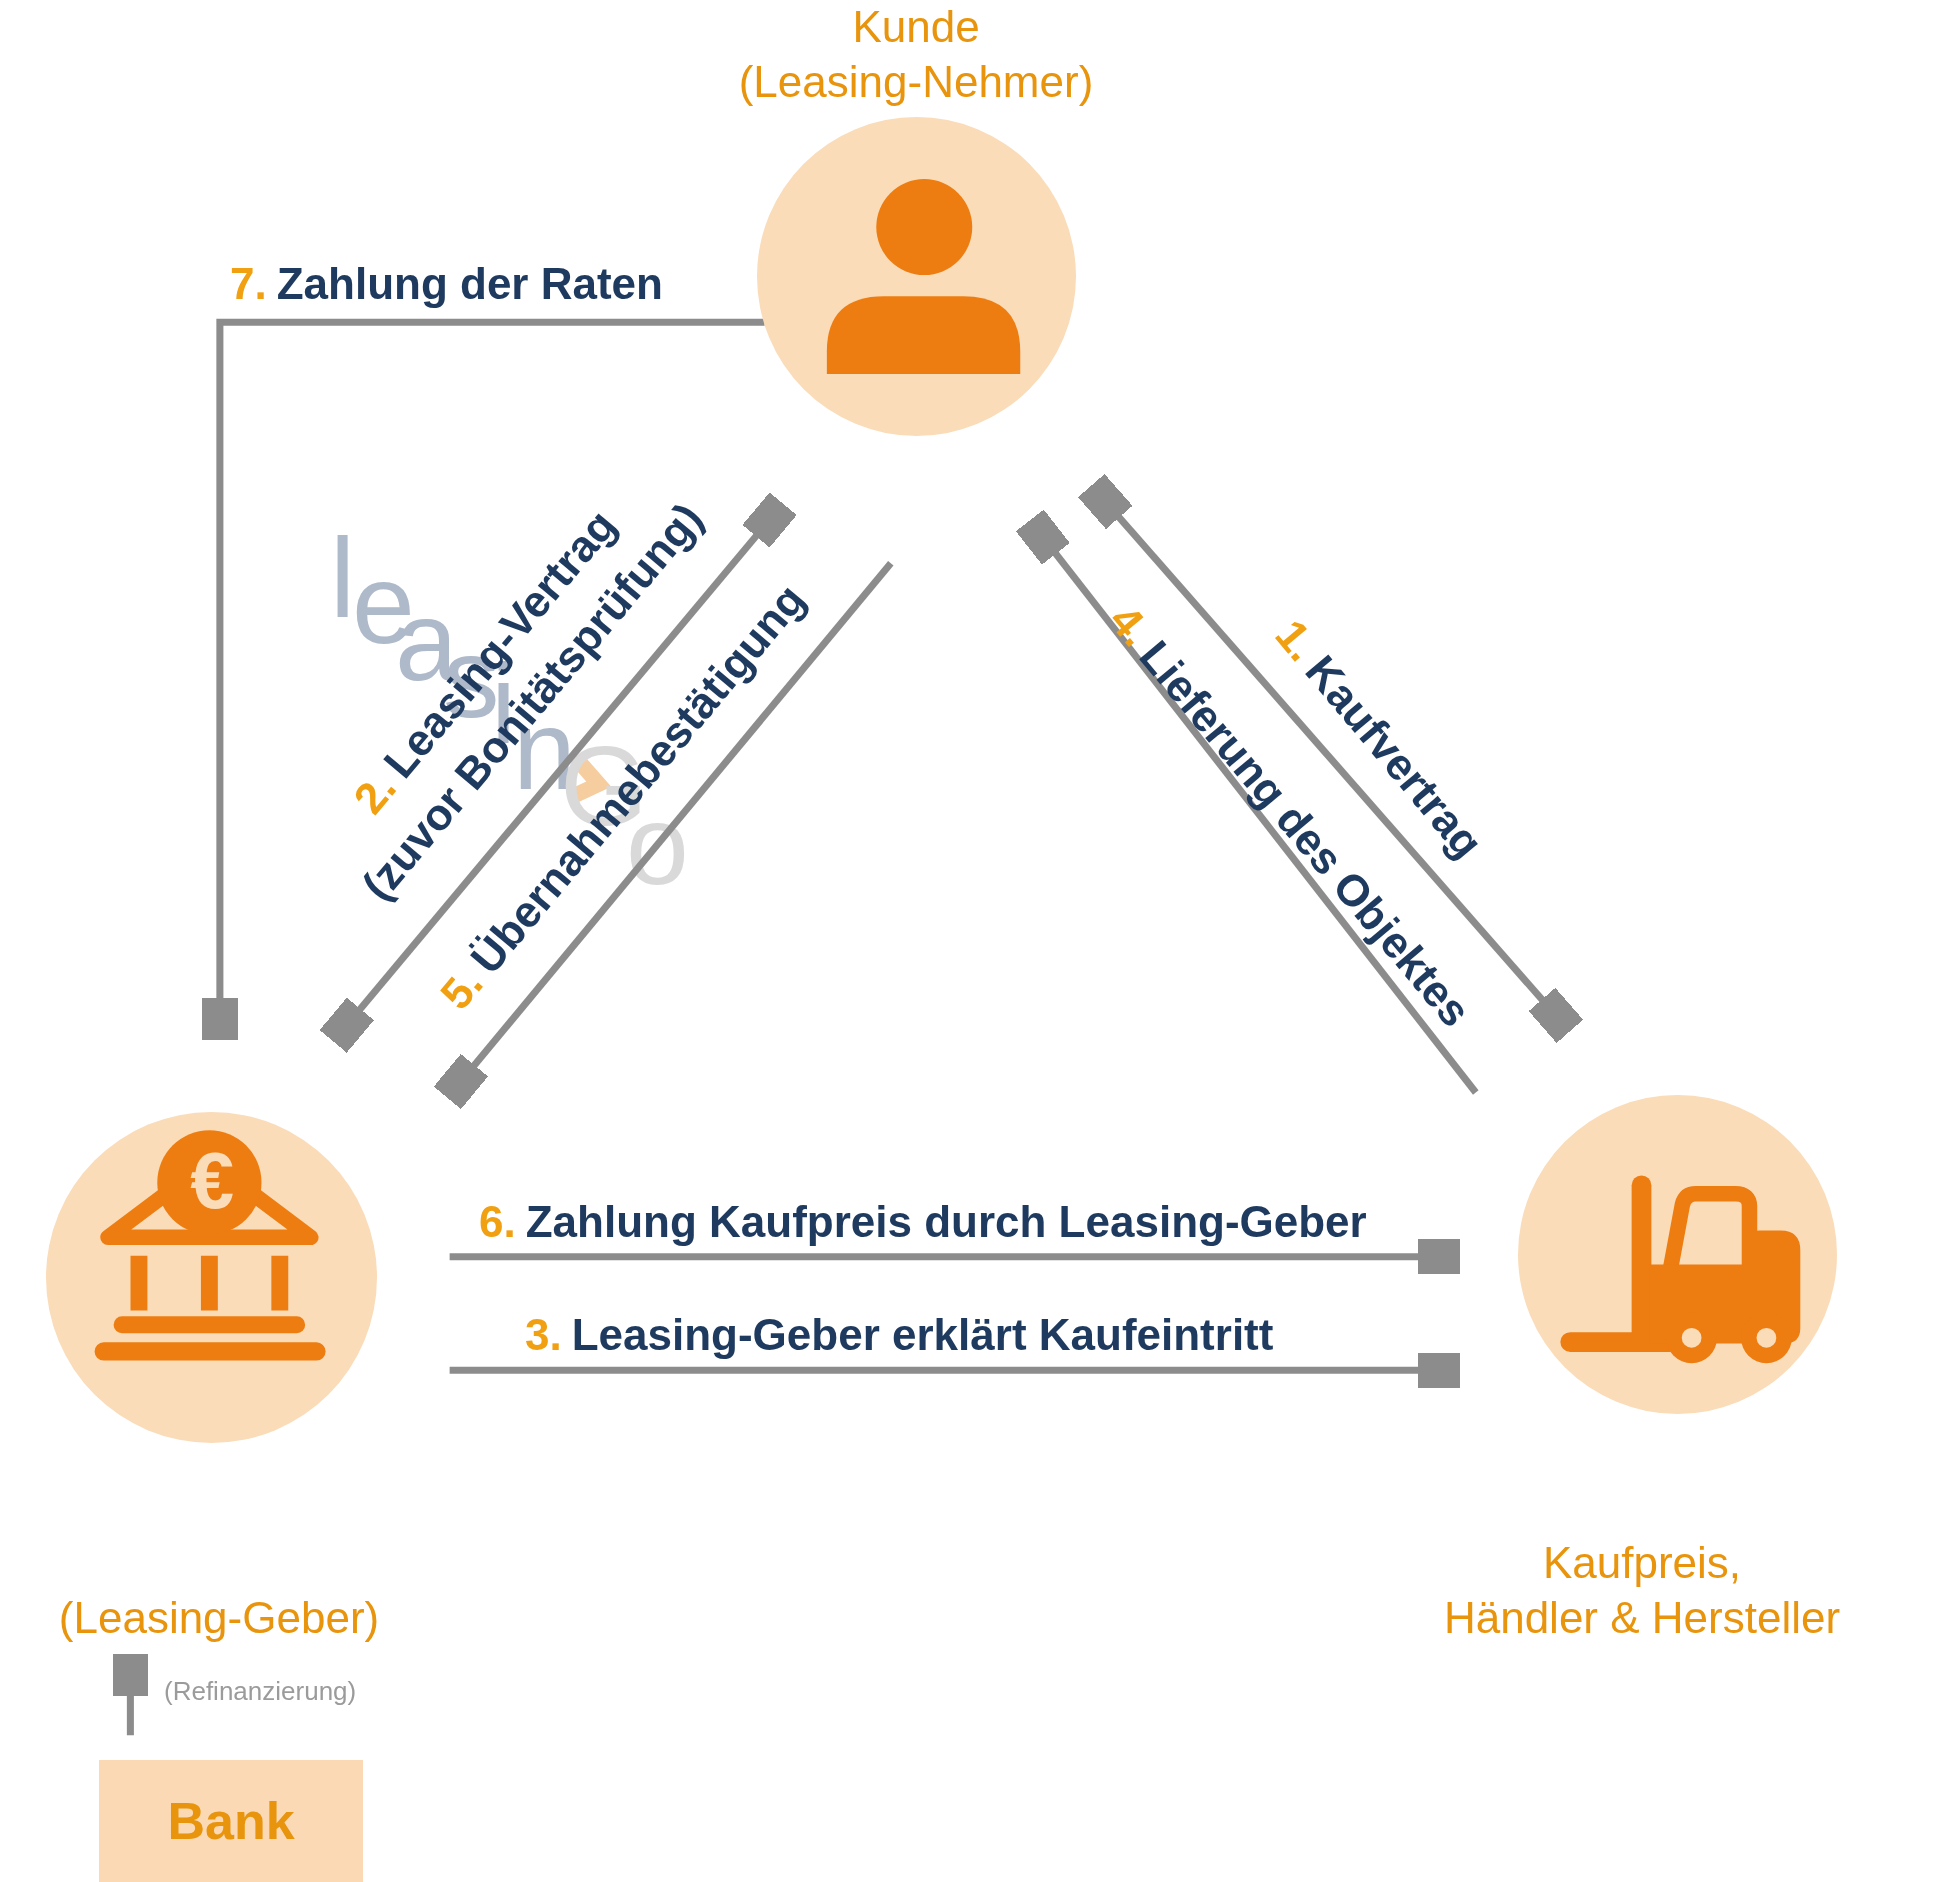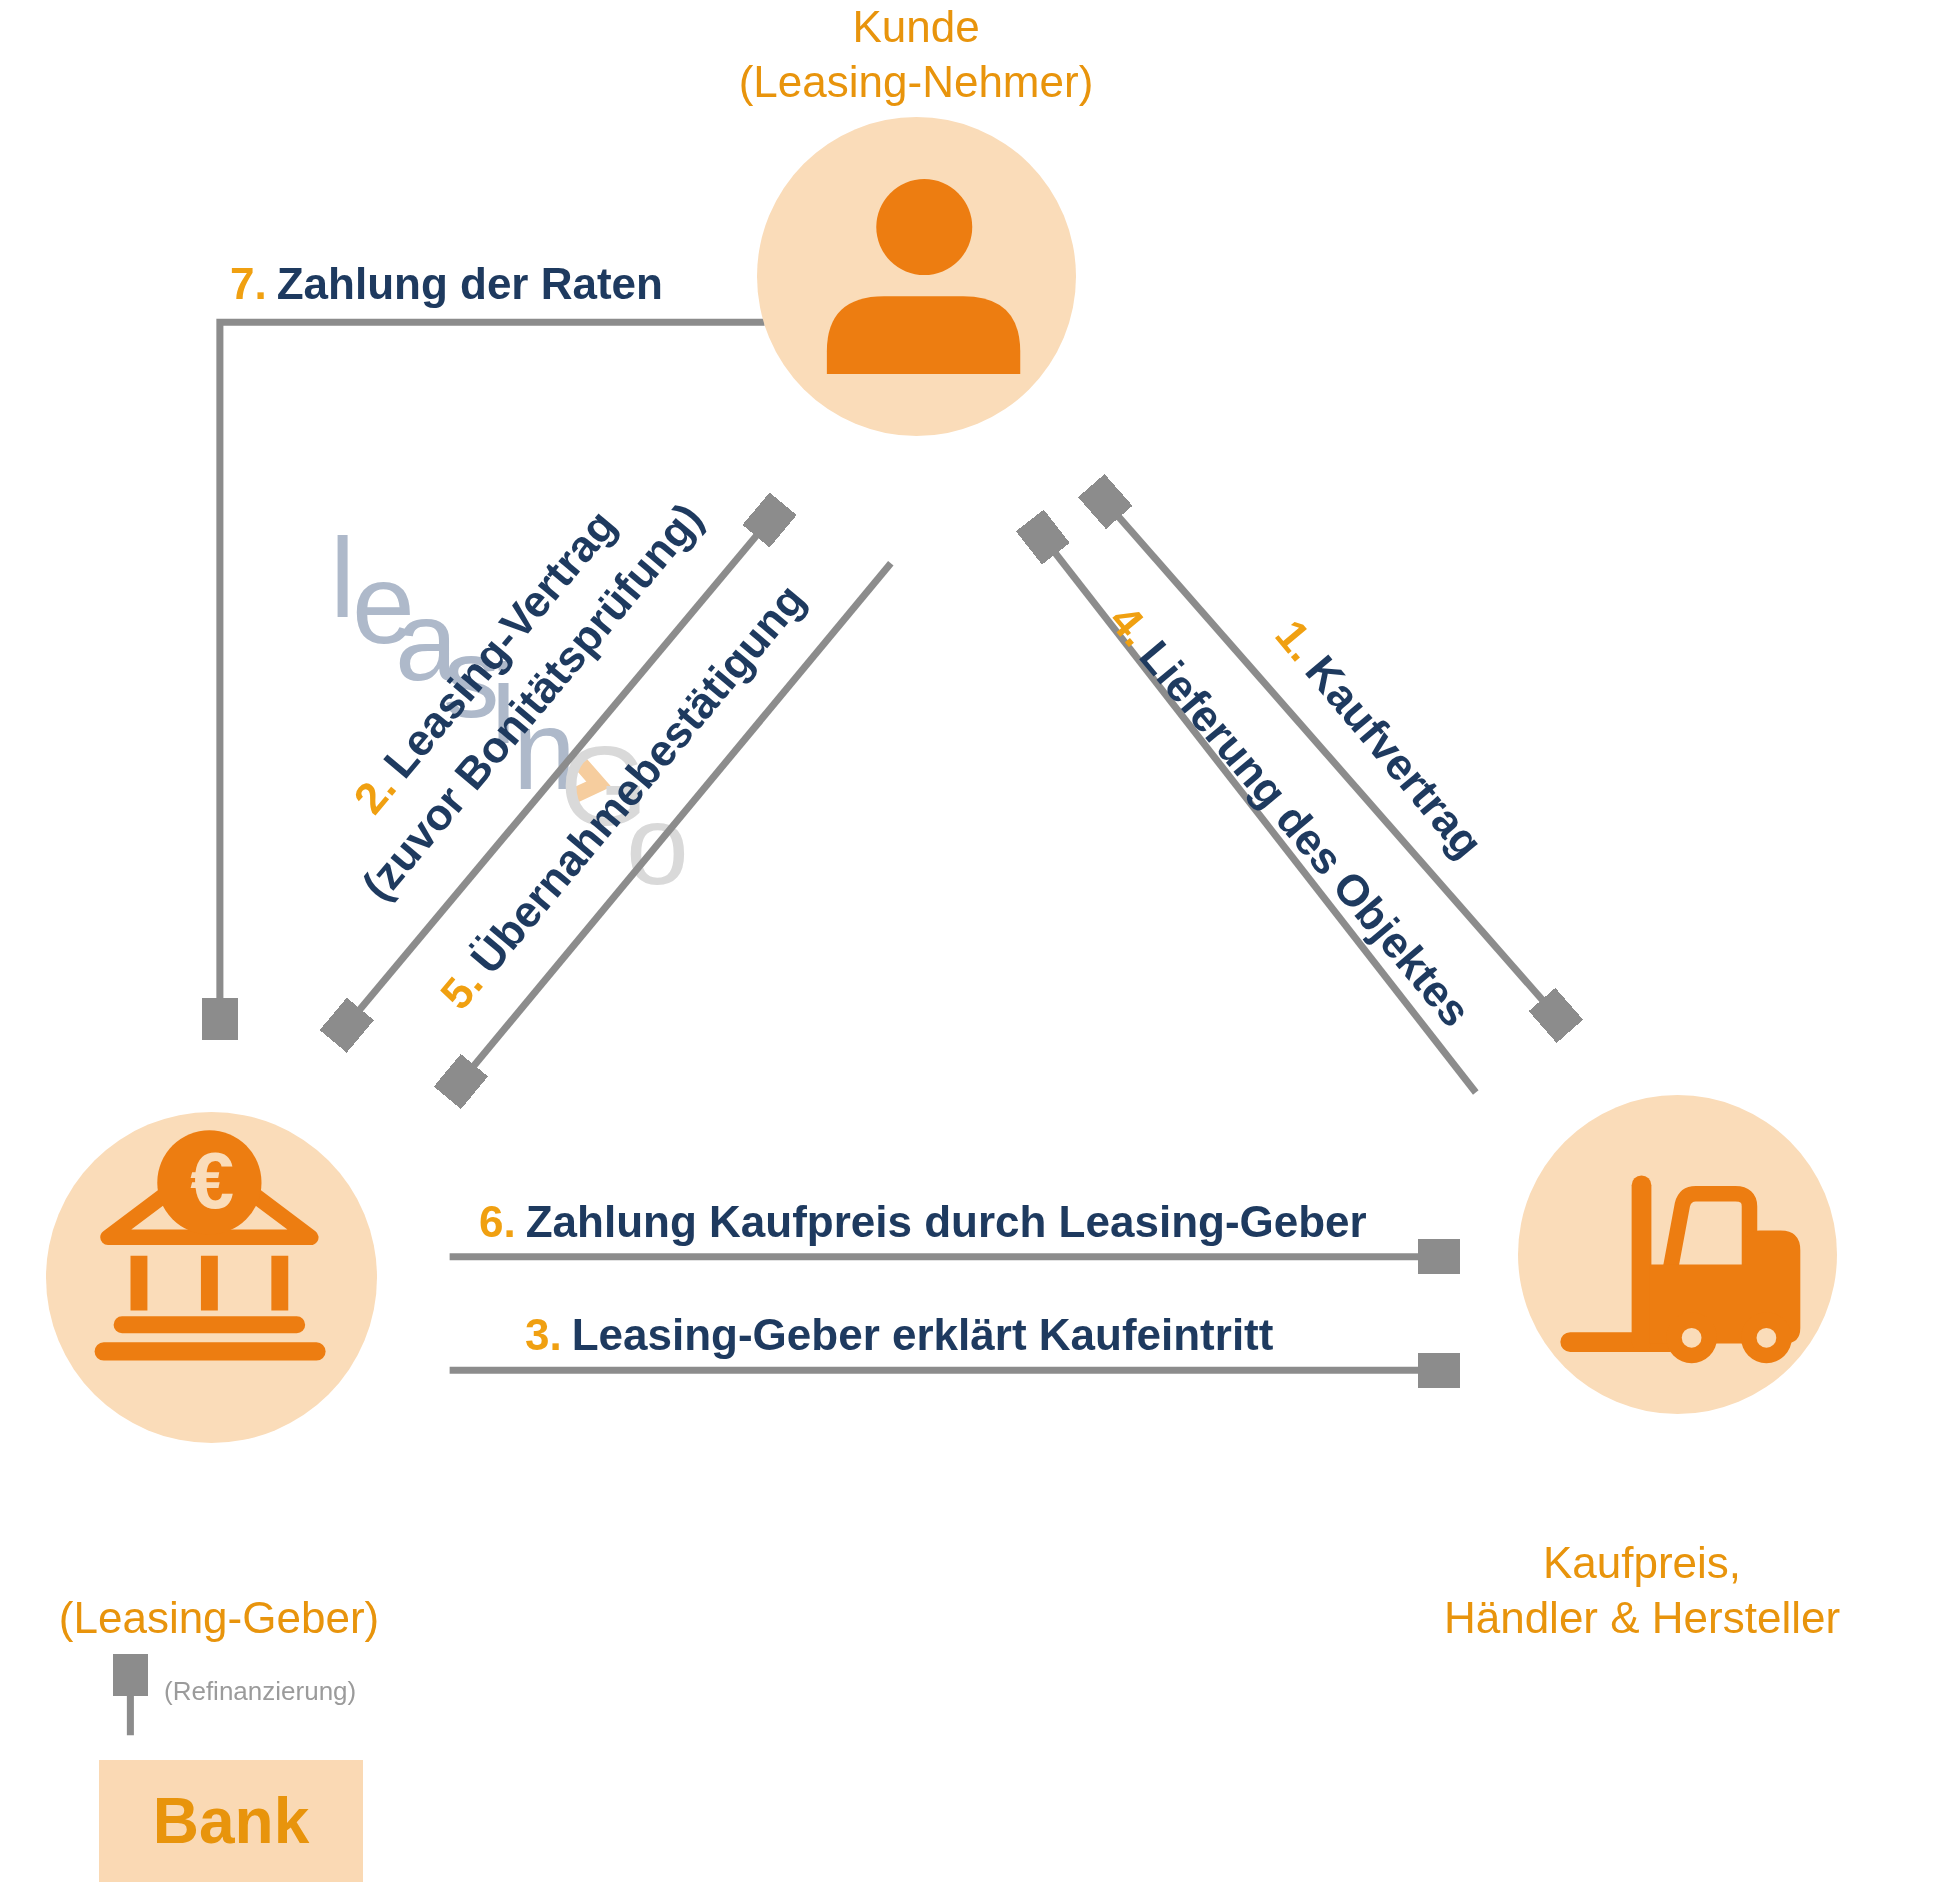--- a/index.html
+++ b/index.html
@@ -19,21 +19,21 @@
     position:absolute;font-weight:bold;font-size:44px;color:#1E3A5F;
     white-space:nowrap;
   }
   .flow-label .num{color:#F0A011;padding-right:10px;}
   .rot{transform:translate(-50%,-50%) rotate(-50deg);text-align:center;line-height:1.42;}
   .rot-r{transform:translate(-50%,-50%) rotate(50deg);text-align:center;line-height:1.42;}
   .bank-box{
     position:absolute;left:99px;top:1760px;width:264px;height:122px;
     background:#FAD9B4;display:flex;align-items:center;justify-content:center;
   }
-  .bank-box .bank-text{color:#E8940C;font-size:64px;font-weight:bold;}
+  .bank-box .bank-text{color:#E8940C;font-size:52px;font-weight:bold;}
   .refi-label{position:absolute;left:164px;top:1676px;color:#9B9B9B;font-size:26px;white-space:nowrap;}
   .wm-letter{position:absolute;font-size:113px;line-height:1;user-select:none;}
   .watermark{position:absolute;left:0;top:0;}
 </style>
 </head>
 <body>
 
 <div class="canvas">
 
   <div class="watermark">

